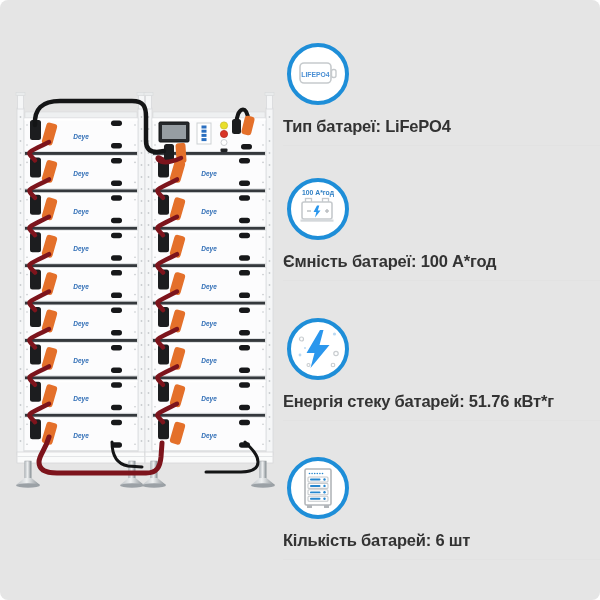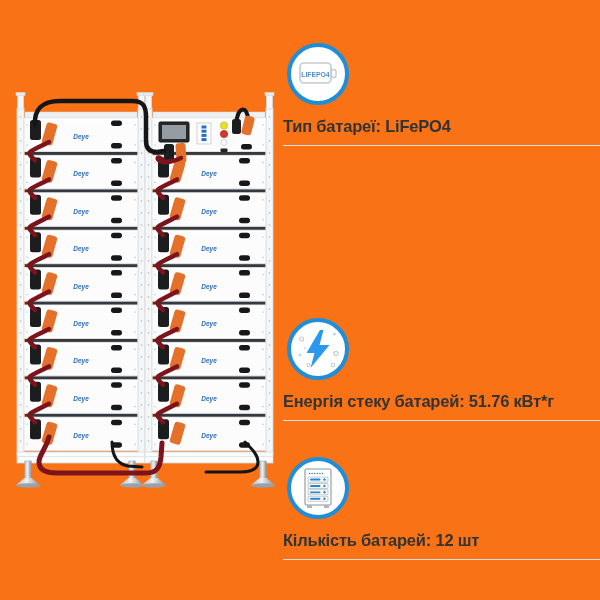--- a/index.html
+++ b/index.html
@@ -1,17 +1,17 @@
 <!DOCTYPE html>
 <html><head>
 <meta charset="utf-8">
 <style>
   html,body{margin:0;padding:0;background:#fff;}
-  .canvas{position:relative;width:600px;height:600px;background:#f97316;overflow:hidden;
-          font-family:"Liberation Sans",sans-serif;}
+  .canvas{position:relative;width:600px;height:600px;background:#e5e5e5;overflow:hidden;
+          font-family:"Liberation Sans",sans-serif;border-radius:8px;}
   
   #stack-art{position:absolute;left:0;top:85px;width:300px;height:440px;}
   
   .info-panel{position:absolute;left:283px;top:0;width:317px;height:600px;}
   .info-item{position:absolute;left:0;width:317px;}
   .i1{top:43px}.i2{top:178px}.i3{top:318px}.i4{top:457px}
   .icon-circle{width:62px;height:62px;box-sizing:border-box;border:4.5px solid #1e8ed8;
                border-radius:50%;margin-left:4px;background:#fff;
                display:flex;align-items:center;justify-content:center;}
   .info-label{margin-top:11px;font-weight:700;font-size:16.5px;line-height:20px;
@@ -492,20 +492,37 @@
         <svg class="icon-svg" width="50" height="50" viewBox="0 0 50 50">
           <rect x="7" y="14" width="31" height="20" rx="4" fill="#fff" stroke="#c6cacd" stroke-width="1.6"></rect>
           <rect x="38.5" y="20.5" width="4.5" height="8" rx="2" fill="#fff" stroke="#c6cacd" stroke-width="1.4"></rect>
           <text x="22.5" y="27.5" text-anchor="middle" font-size="6.8" font-weight="700" fill="#4a8fd4">LIFEPO4</text>
         </svg>
       </div>
       <div class="info-label">Тип батареї: LiFePO4</div>
       <div class="divider"></div>
     </section>
 
+    <section class="info-item i2">
+      <div class="icon-circle">
+        <svg class="icon-svg" width="50" height="50" viewBox="0 0 50 50">
+          <text x="25" y="11" text-anchor="middle" font-size="6.8" font-weight="700" fill="#2e7fc4">100 А*год</text>
+          <rect x="12.5" y="14.5" width="6" height="4" fill="#fff" stroke="#c6cacd" stroke-width="1.3"></rect>
+          <rect x="29.5" y="14.5" width="6" height="4" fill="#fff" stroke="#c6cacd" stroke-width="1.3"></rect>
+          <rect x="9" y="18" width="30" height="17" rx="2" fill="#fff" stroke="#c6cacd" stroke-width="1.6"></rect>
+          <line x1="14" y1="27" x2="18" y2="27" stroke="#b9bdc1" stroke-width="1.4"></line>
+          <line x1="32" y1="27" x2="36" y2="27" stroke="#b9bdc1" stroke-width="1.4"></line>
+          <line x1="34" y1="25" x2="34" y2="29" stroke="#b9bdc1" stroke-width="1.4"></line>
+          <polygon points="24,21.5 20.5,28 23.3,28 22,33.5 27.5,26.5 24.8,26.5 26.3,21.5" fill="#2b97ed"></polygon>
+          <rect x="7.5" y="35.5" width="33" height="2.2" fill="#d4d8db"></rect>
+        </svg>
+      </div>
+      <div class="info-label">Ємність батареї: 100 А*год</div>
+      <div class="divider"></div>
+    </section>
 
     <section class="info-item i3">
       <div class="icon-circle">
         <svg class="icon-svg" width="50" height="50" viewBox="0 0 50 50">
           <polygon points="27,6 13.5,29 21.5,29 17.5,44 36.5,21 26.5,21 30.5,6" fill="#2b97ed"></polygon>
           <circle cx="8.5" cy="15" r="2" fill="none" stroke="#c9cdd0" stroke-width="1.2"></circle>
           <circle cx="43" cy="29.5" r="2.2" fill="none" stroke="#c9cdd0" stroke-width="1.2"></circle>
           <circle cx="15.5" cy="41" r="1.5" fill="none" stroke="#c9cdd0" stroke-width="1.1"></circle>
           <circle cx="40" cy="41" r="1.8" fill="none" stroke="#c9cdd0" stroke-width="1.1"></circle>
           <circle cx="41.5" cy="10" r="1.6" fill="#bcd9f2"></circle>
@@ -542,18 +559,18 @@
               <circle cx="31.5" cy="22.9" r="1.2"></circle>
             <rect x="17" y="28.4" width="10.5" height="1.9" rx="0.9"></rect>
               <circle cx="31.5" cy="29.3" r="1.2"></circle>
             <rect x="17" y="34.8" width="10.5" height="1.9" rx="0.9"></rect>
               <circle cx="31.5" cy="35.7" r="1.2"></circle>
           </g>
           <rect x="14" y="42" width="5" height="3" fill="#b2b6ba"></rect>
           <rect x="31" y="42" width="5" height="3" fill="#b2b6ba"></rect>
         </svg>
       </div>
-      <div class="info-label">Кількість батарей: 12 шт</div>
+      <div class="info-label">Кількість батарей: 6 шт</div>
       <div class="divider"></div>
     </section>
 
   </div>
 </div>
 
 </body></html>

